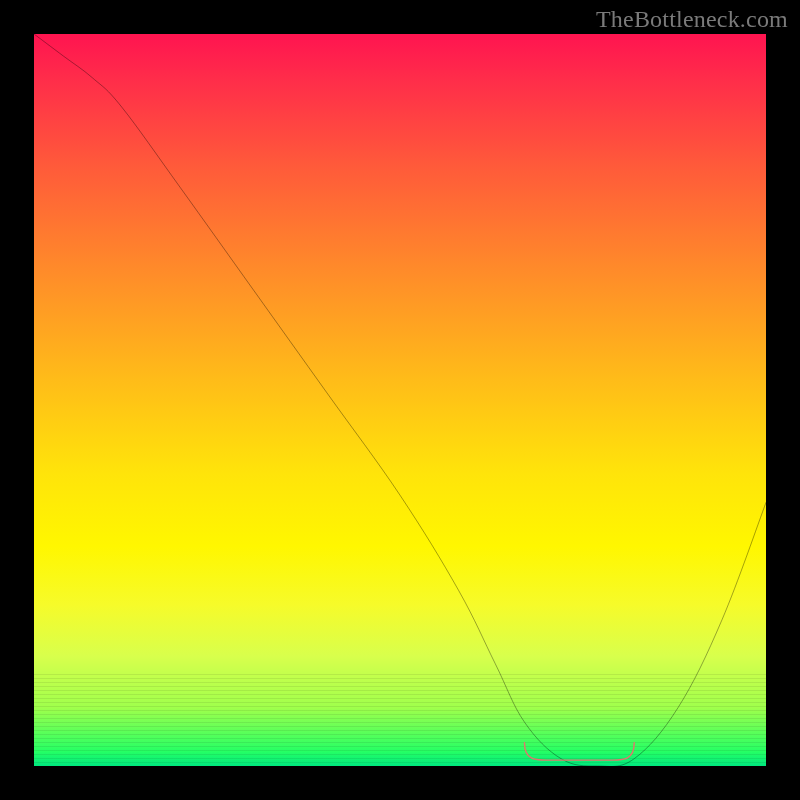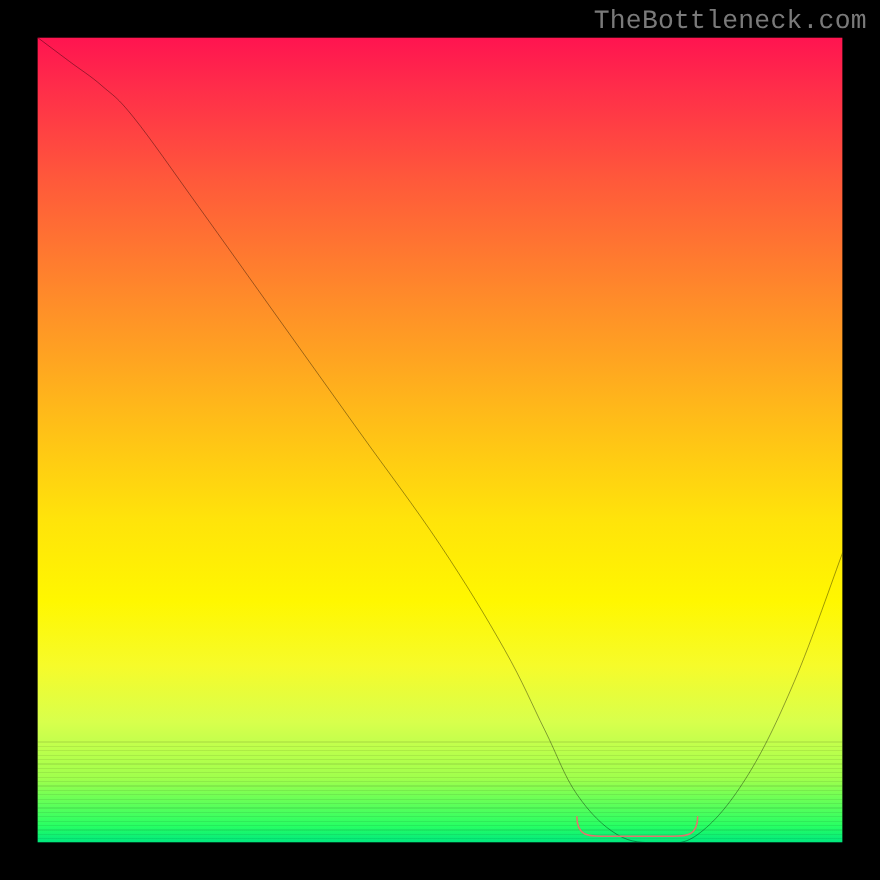--- a/index.html
+++ b/index.html
@@ -13,21 +13,21 @@
   .container {
     position: relative;
     width: 800px;
     height: 800px;
     background: #000;
   }
   .watermark {
     position: absolute;
     top: 6px;
     right: 12px;
-    font-family: Liberation Mono, monospace;
+    font-family: Liberation Serif, serif;
     font-size: 24px;
     font-weight: 400;
     color: #7a7a7a;
     letter-spacing: 0.2px;
   }
   .plot-area {
     position: absolute;
     left: 34px;
     top: 34px;
     width: 732px;

